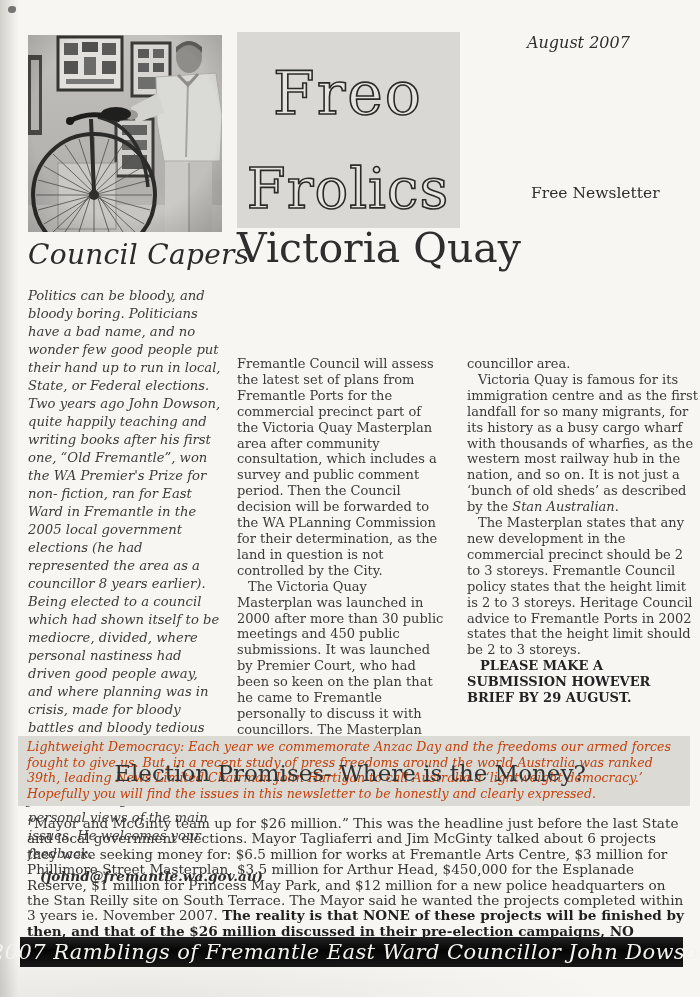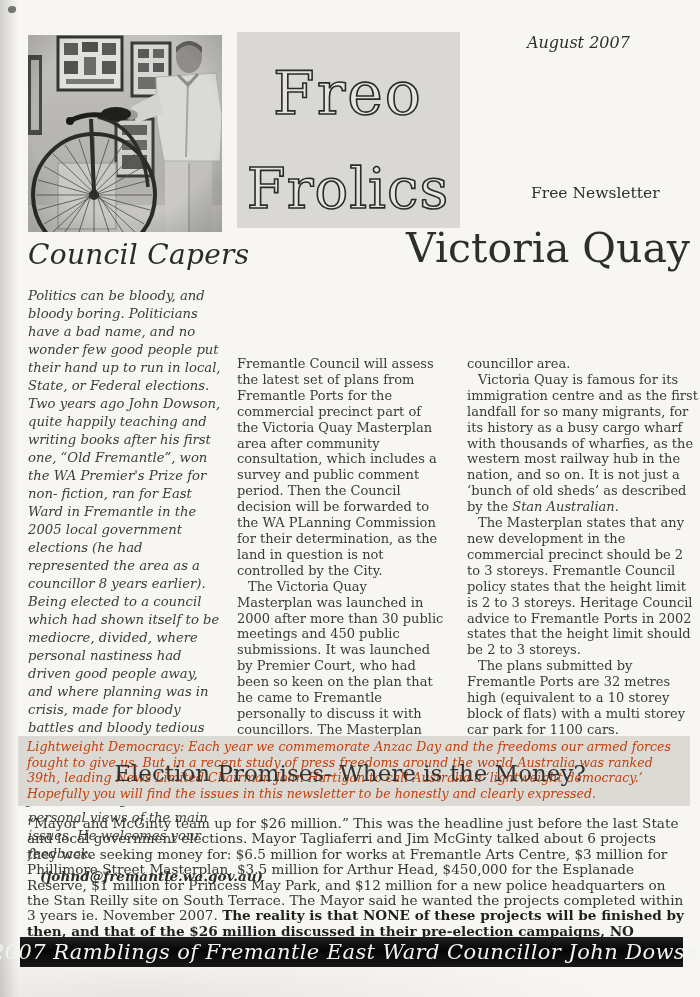--- a/index.html
+++ b/index.html
@@ -22,21 +22,21 @@
 
   .issue-date { position:absolute; left:527px; top:33px; font-style:italic; font-size:16px; color:#2e2e2e; }
   .tagline    { position:absolute; left:531px; top:184px; font-size:15.5px; color:#2e2e2e; }
 
   .left-col { position:absolute; left:28px; top:238px; width:197px; }
   .cc-heading { font-size:28px; font-style:italic; font-weight:normal; margin:0 0 16px 0; color:#2b2b2b; letter-spacing:.3px; white-space:nowrap; }
   .cc-body { font-size:13.2px; font-style:italic; line-height:18px; margin:0; color:#3c3c3c; }
   .cc-email { font-size:13.6px; font-style:italic; font-weight:bold; margin:5px 0 0 0; padding-left:12px; color:#2c2c2c; white-space:nowrap; }
 
   .main { position:absolute; left:237px; top:228px; width:453px; }
-  .headline { margin:0; font-weight:normal; color:#2e2e2e;text-align:right; }
+  .headline { margin:0; font-weight:normal; color:#2e2e2e; }
   .headline span { display:block; font-size:41px; line-height:1; }
   .headline .hl2 { margin-top:21px; }
 
   .cols { position:absolute; left:0; top:128px; display:flex; gap:22px; }
   .colA { width:208px; }
   .colB { width:231px; }
   .cols p { margin:0; font-size:13px; line-height:15.9px; color:#3a3a3a; }
   .cols p.ind { text-indent:11px; }
   .cols .cta { font-weight:bold; text-indent:13px; color:#232323; }
   .italic { font-style:italic; }
@@ -169,21 +169,20 @@
     </h1>
     <div class="cols">
       <div class="colA">
         <p>Fremantle Council will assess the latest set of plans from Fremantle Ports for the commercial precinct part of the Victoria Quay Masterplan area after community consultation, which includes a survey and public comment period. Then the Council decision will be forwarded to the WA PLanning Commission for their determination, as the land in question is not controlled by the City.</p>
         <p class="ind">The Victoria Quay Masterplan was launched in 2000 after more than 30 public meetings and 450 public submissions. It was launched by Premier Court, who had been so keen on the plan that he came to Fremantle personally to discuss it with councillors. The Masterplan detailed a range of developments on Victoria Quay to revitalise this historically</p>
       </div>
       <div class="colB">
         <p>councillor area.</p>
         <p class="ind"><span>Victoria Quay is famous for its immigration centre and as the first landfall for so many migrants,  for its history as a busy cargo wharf with thousands of wharfies,  as the western most railway hub in the nation, and so on. It is not just a ‘bunch of old sheds’ as described by the </span><span class="italic">Stan Australian</span><span>.</span></p>
         <p class="ind">The Masterplan states that any new development in the commercial precinct should be 2 to 3 storeys. Fremantle Council policy states that the height limit is 2 to 3 storeys. Heritage Council advice to Fremantle Ports in 2002 states that the height limit should be 2 to 3 storeys.</p>
-        <p class="ind">The plans submitted by Fremantle Ports are 32 metres high (equivalent to a 10 storey block of flats) with a multi storey car park for 1100 cars.</p>
         <p class="cta">PLEASE MAKE A SUBMISSION HOWEVER BRIEF BY 29 AUGUST.</p>
       </div>
     </div>
   </main>
 
   <section class="democracy">
     <p>Lightweight Democracy: Each year we commemorate Anzac Day and the freedoms our armed forces fought to give us. But, in a recent study of press freedoms around the world Australia was ranked 39th, leading News Limited Chairman John Hartigan to call Australia a ‘lightweight democracy.’ Hopefully you will find the issues in this newsletter to be honestly and clearly expressed.</p>
   </section>
 
   <h2 class="election-heading">Election Promises- Where is the Money?</h2>

